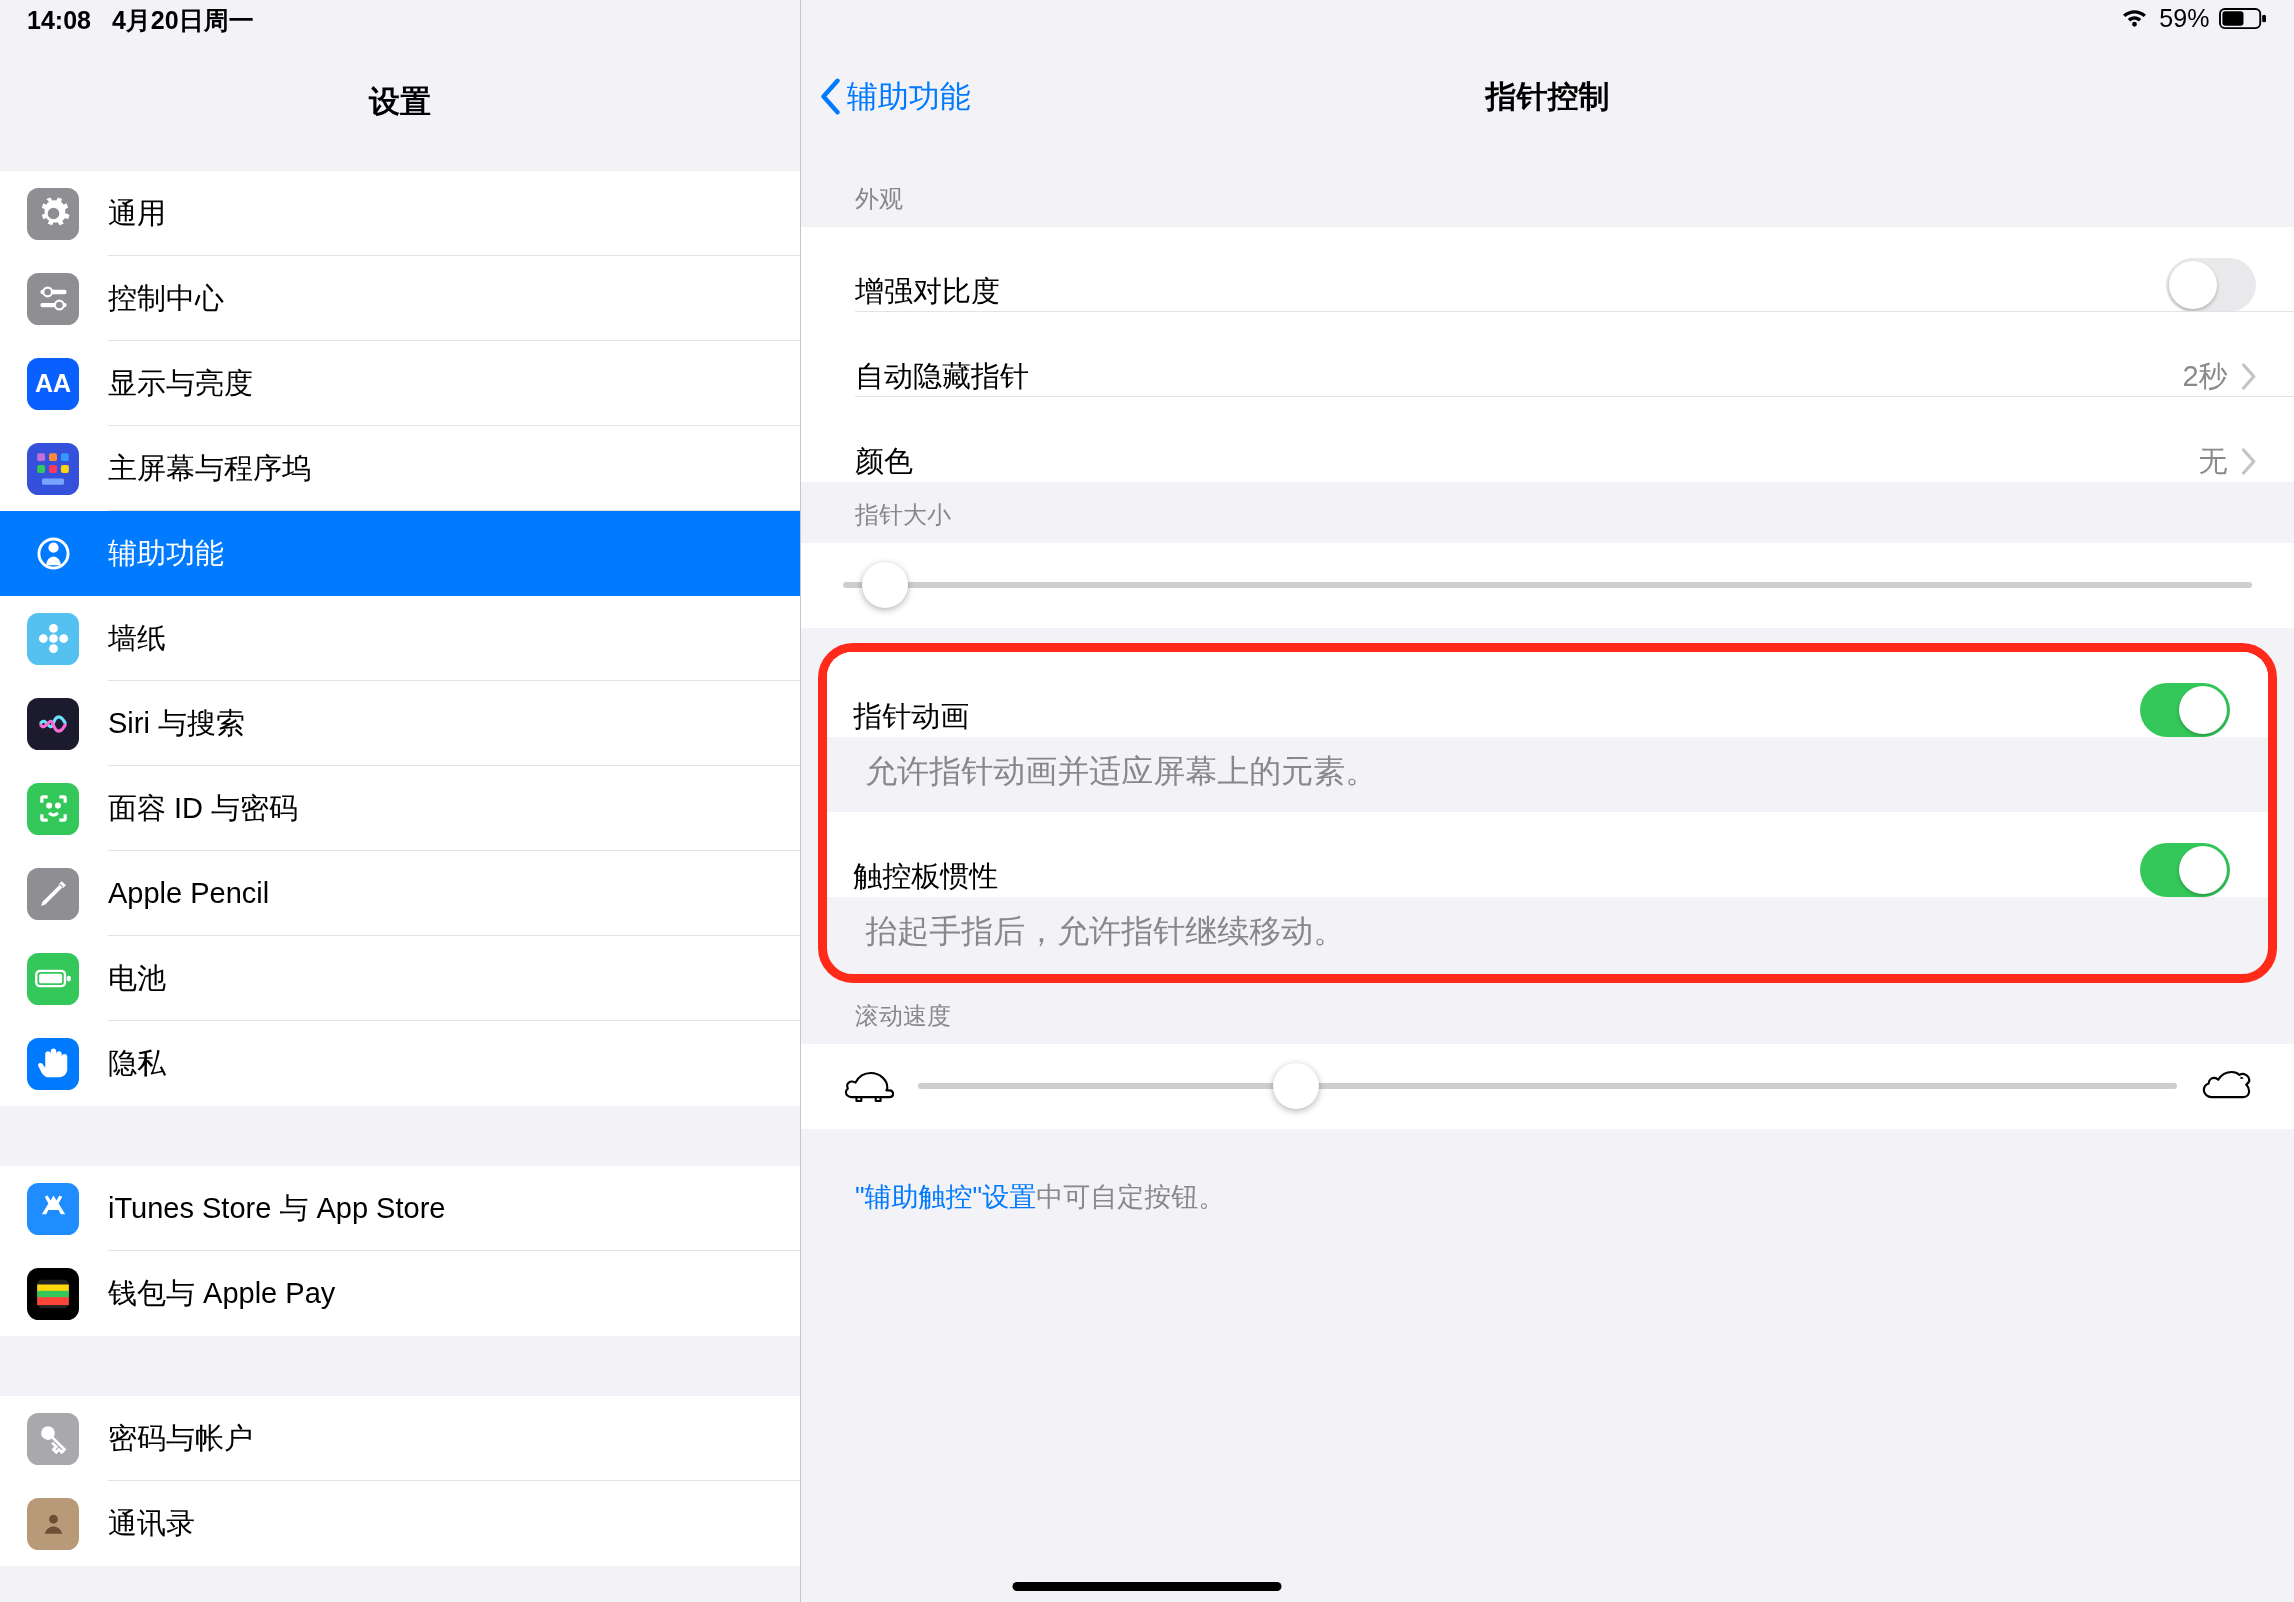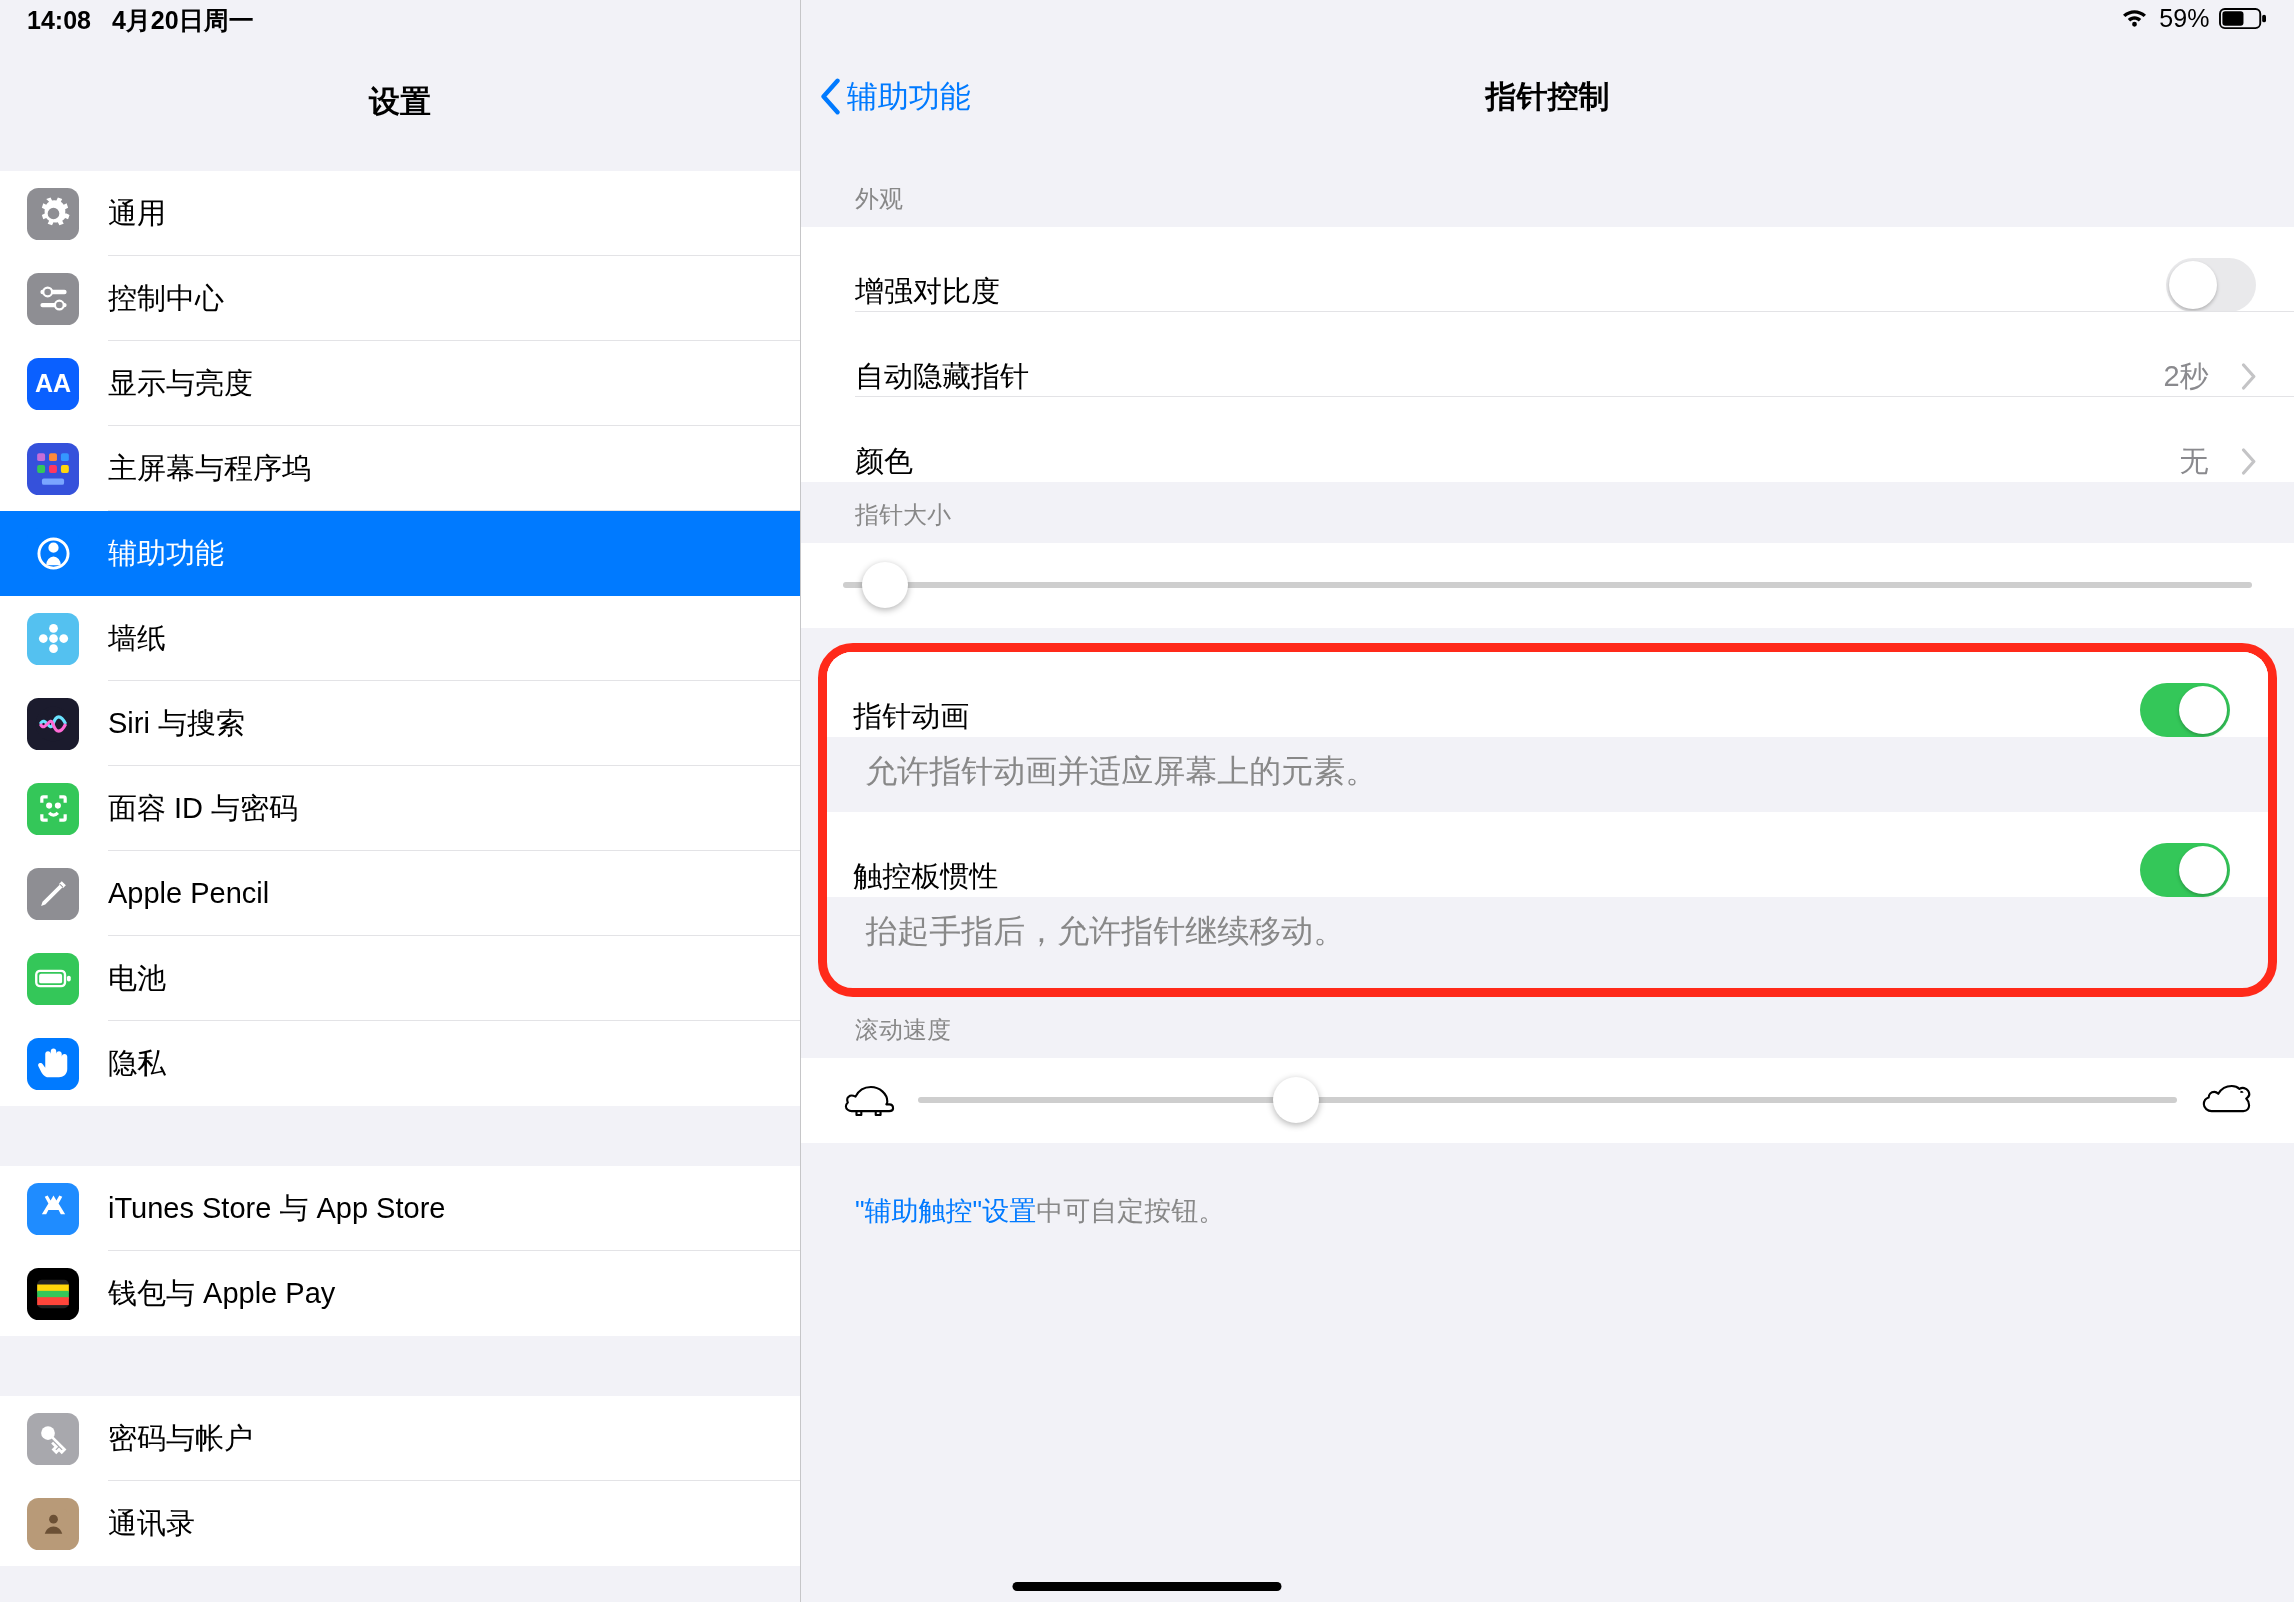--- a/index.html
+++ b/index.html
@@ -115,21 +115,21 @@
   min-height: 85px;
   padding: 0 38px 0 54px;
   position:relative;
   background:#fff;
 }
 .cell .sep {
   position:absolute; bottom:0; left:54px; right:0;
   height:1px; background:#e3e3e6;
 }
 .cell-group .cell:last-child .sep { display:none; }
-.cell-right { display:flex; align-items:center; gap:32px; color:#8a8a8e; font-size:29px; }
+.cell-right { display:flex; align-items:center; gap:13px; color:#8a8a8e; font-size:29px; }
 .chevron { color:#c4c4c6; }
 .chevron svg { width:15.4px; height:27px; display:block; }
 
 
 .toggle {
   width: 90px; height: 54px; border-radius: 27px;
   position:relative;
 }
 .toggle.on { background:#34c759; }
 .toggle.off { background:#e9e9eb; }
@@ -162,21 +162,21 @@
 
 .highlight-box {
   border: 9.6px solid #ff2a1a;
   border-radius: 35px;
   margin: 15.4px 17.3px 9.6px 17.3px;
 }
 .highlight-box .section-footer { padding-left:38px; }
 .highlight-box .cell { padding-left:26px; }
 .highlight-box .cell-group { border-radius:0; }
 .highlight-box > .cell-group:first-child { border-top-left-radius:25px; border-top-right-radius:25px; overflow:hidden;}
-.highlight-box > .section-footer:last-child { padding-bottom:34px; }
+.highlight-box > .section-footer:last-child { padding-bottom:20px; }
 
 .footer-link-row {
   display:flex;
   align-items:center;
   padding: 50px 54px;
   font-size:27px;
   color:#888;
   gap:0;
 }
 .footer-link-row a { color:#007aff; text-decoration:none; }

